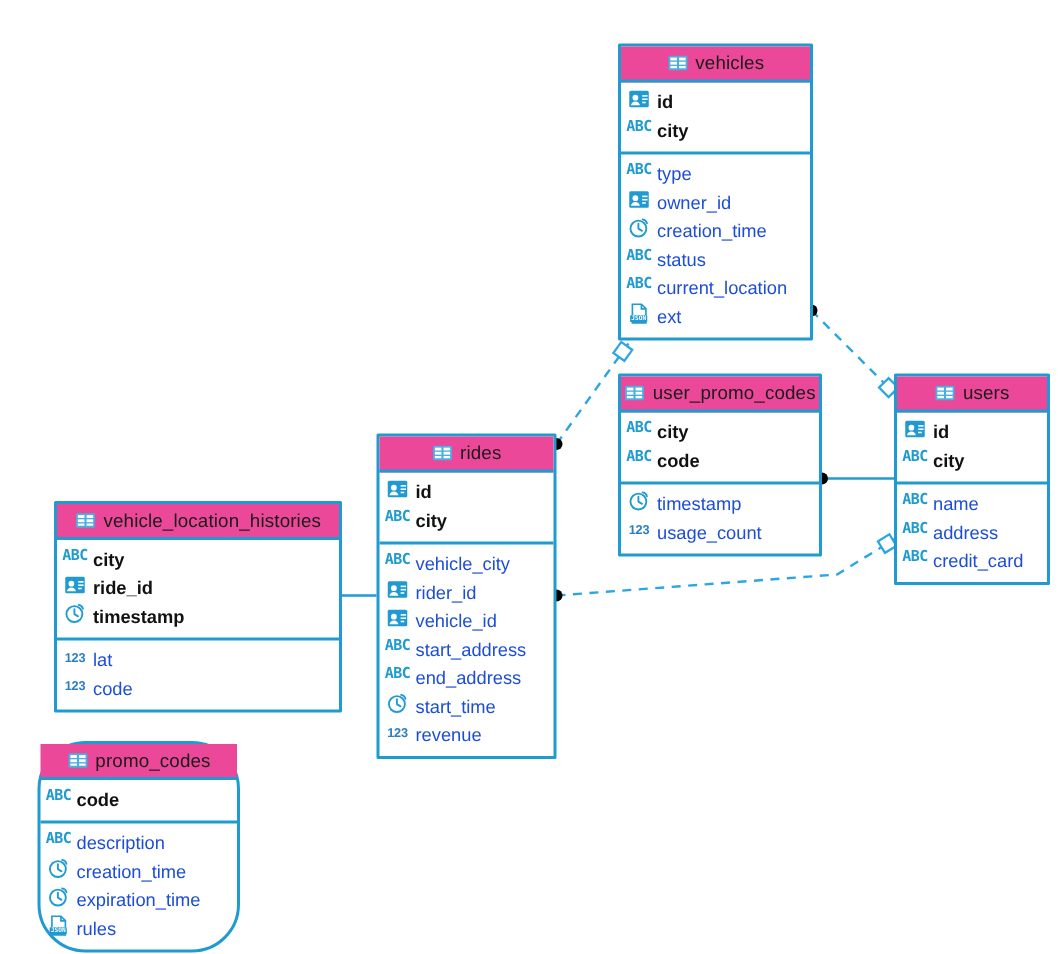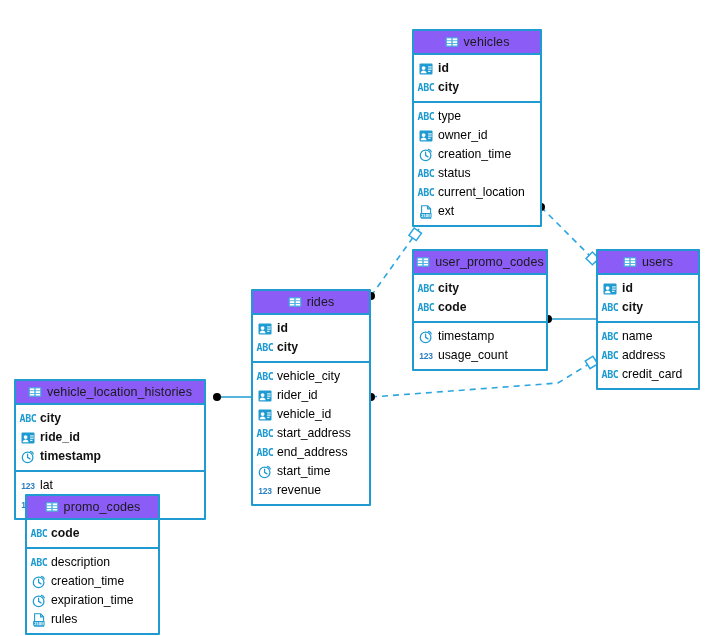--- a/index.html
+++ b/index.html
@@ -12,41 +12,41 @@
   #edges{position:absolute;left:0;top:0;width:705px;height:636px;pointer-events:none;}
 
   .table-node{
     position:absolute;
     background:#ffffff;
     border:2px solid #1f9bd1;
     box-sizing:border-box;
     border-radius:1px;
   }
   .tbl-header{
-    background:#8b5cf6;
+    background:#ec4899;
     border-bottom:2px solid #1f9bd1;
     height:24px;
     display:flex;align-items:center;justify-content:center;
     gap:5px;
     box-sizing:border-box;
   }
   .tbl-title{
     font-size:12.5px;color:#1a1a1a;white-space:nowrap;letter-spacing:0.1px;
   }
   .tbl-section{
     padding:4px 0 4px 0;
     box-sizing:border-box;
   }
   .tbl-section.keys{border-bottom:2px solid #1f9bd1;}
   .col-row{
-    display:flex;align-items:center;gap:5px;
+    display:flex;align-items:flex-start;gap:5px;
     height:19px;padding:0 6px 0 5px;box-sizing:border-box;
     white-space:nowrap;
   }
-  .col-name{font-size:12.2px;color:#000000;line-height:19px;}
+  .col-name{font-size:12.2px;color:#1d4ed8;line-height:19px;}
   .col-row.pk .col-name{font-weight:bold;color:#111;}
 
   
   .ico{width:14px;height:14px;flex:0 0 14px;display:block;position:relative;}
 
   .ico-abc{
     display:flex;align-items:center;justify-content:center;
     font-family:"DejaVu Sans Mono","Liberation Mono",monospace;
     font-size:10px;font-weight:bold;color:#1f9bd1;letter-spacing:-0.3px;
     line-height:14px;
@@ -318,21 +318,21 @@
     <path d="M9.4 1.3 q2.4 0.4 2.9 2.6" fill="none" stroke="#1f9bd1" stroke-width="1.2" stroke-linecap="round"></path>
   </svg>
           <span class="col-name">start_time</span>
         </div>
         <div class="col-row">
           <span class="ico ico-123">123</span>
           <span class="col-name">revenue</span>
         </div>
       </div>
     </div>
-    <div class="table-node" style="left: 14px; top: 334px; width: 192px; margin-top: 45px;">
+    <div class="table-node" style="left: 36px; top: 334px; width: 192px;">
       <div class="tbl-header">
         <svg class="ico" viewBox="0 0 14 14">
     <rect x="0.7" y="2.2" width="12.6" height="9.6" rx="0.8" fill="#4aaee0"></rect>
     <rect x="1.9" y="3.4" width="4.4" height="1.9" fill="#ffffff"></rect>
     <rect x="7.7" y="3.4" width="4.4" height="1.9" fill="#ffffff"></rect>
     <rect x="1.9" y="6.2" width="4.4" height="1.9" fill="#ffffff"></rect>
     <rect x="7.7" y="6.2" width="4.4" height="1.9" fill="#ffffff"></rect>
     <rect x="1.9" y="9.0" width="4.4" height="1.5" fill="#ffffff"></rect>
     <rect x="7.7" y="9.0" width="4.4" height="1.5" fill="#ffffff"></rect>
   </svg>
@@ -367,21 +367,21 @@
         <div class="col-row">
           <span class="ico ico-123">123</span>
           <span class="col-name">lat</span>
         </div>
         <div class="col-row">
           <span class="ico ico-123">123</span>
           <span class="col-name">code</span>
         </div>
       </div>
     </div>
-    <div class="table-node" style="left: 25px; top: 494px; width: 135px;">
+    <div class="table-node" style="left: 25px; top: 494px; width: 135px; border-radius: 32px;">
       <div class="tbl-header">
         <svg class="ico" viewBox="0 0 14 14">
     <rect x="0.7" y="2.2" width="12.6" height="9.6" rx="0.8" fill="#4aaee0"></rect>
     <rect x="1.9" y="3.4" width="4.4" height="1.9" fill="#ffffff"></rect>
     <rect x="7.7" y="3.4" width="4.4" height="1.9" fill="#ffffff"></rect>
     <rect x="1.9" y="6.2" width="4.4" height="1.9" fill="#ffffff"></rect>
     <rect x="7.7" y="6.2" width="4.4" height="1.9" fill="#ffffff"></rect>
     <rect x="1.9" y="9.0" width="4.4" height="1.5" fill="#ffffff"></rect>
     <rect x="7.7" y="9.0" width="4.4" height="1.5" fill="#ffffff"></rect>
   </svg>

